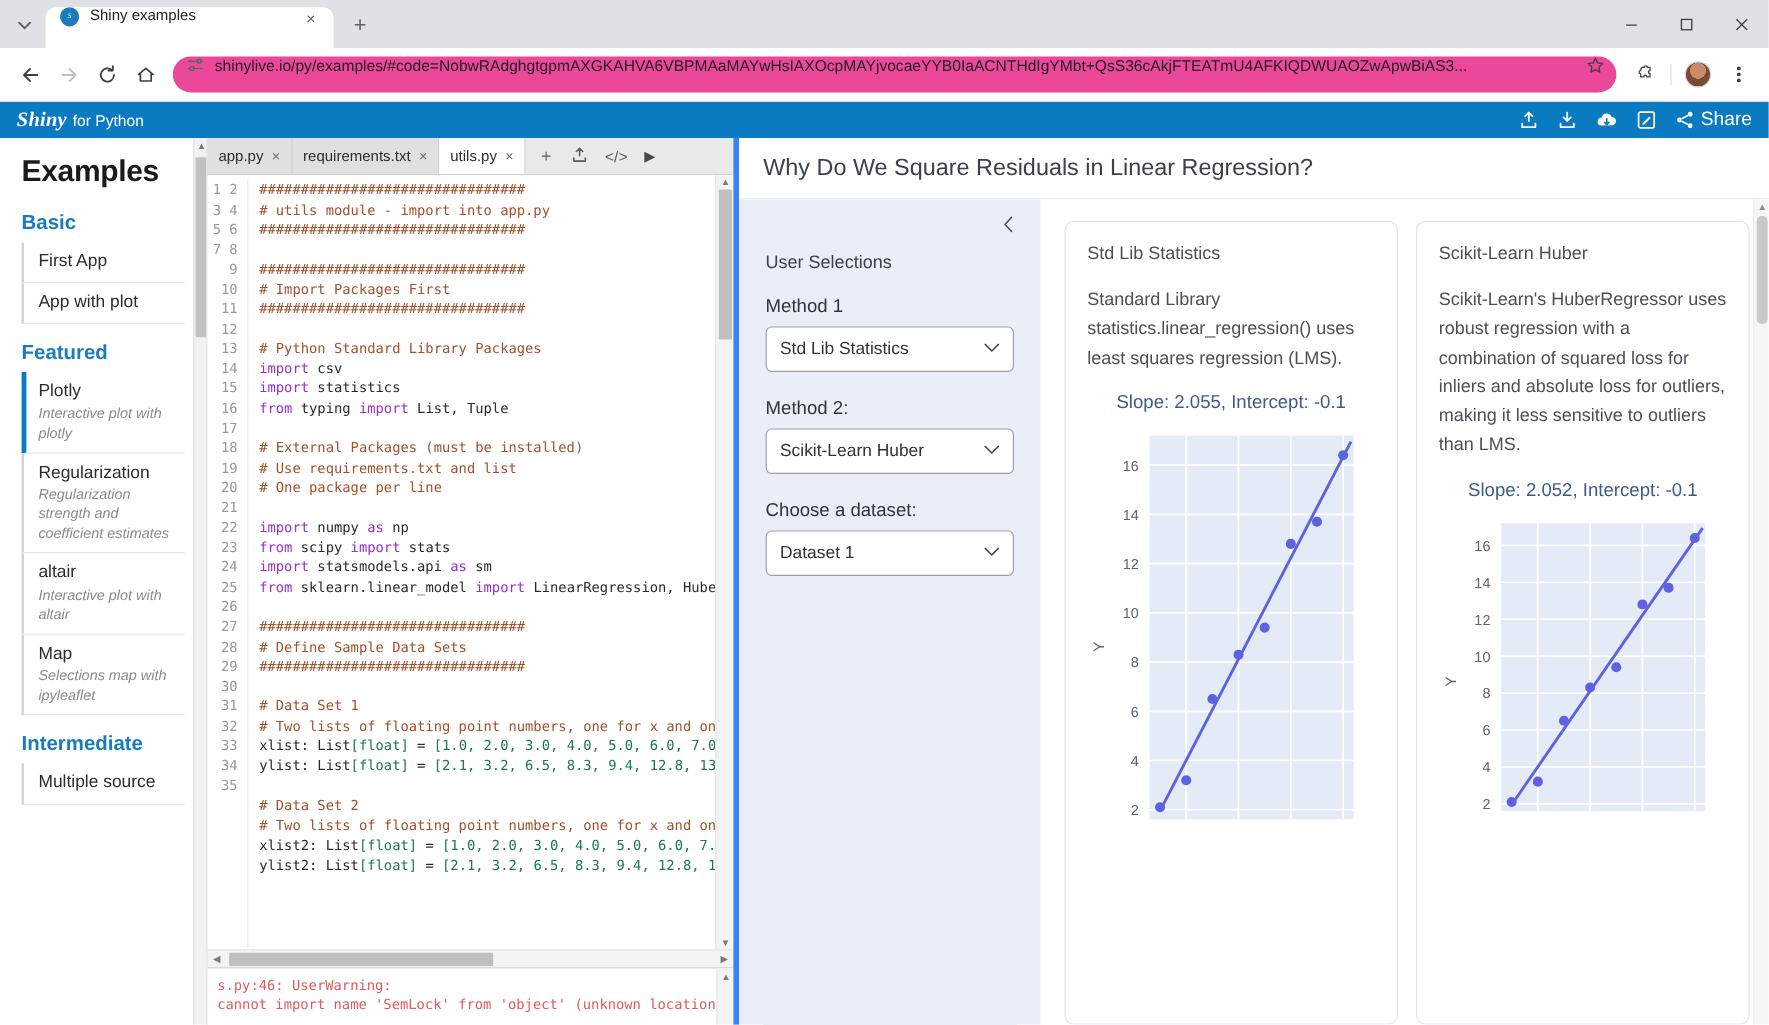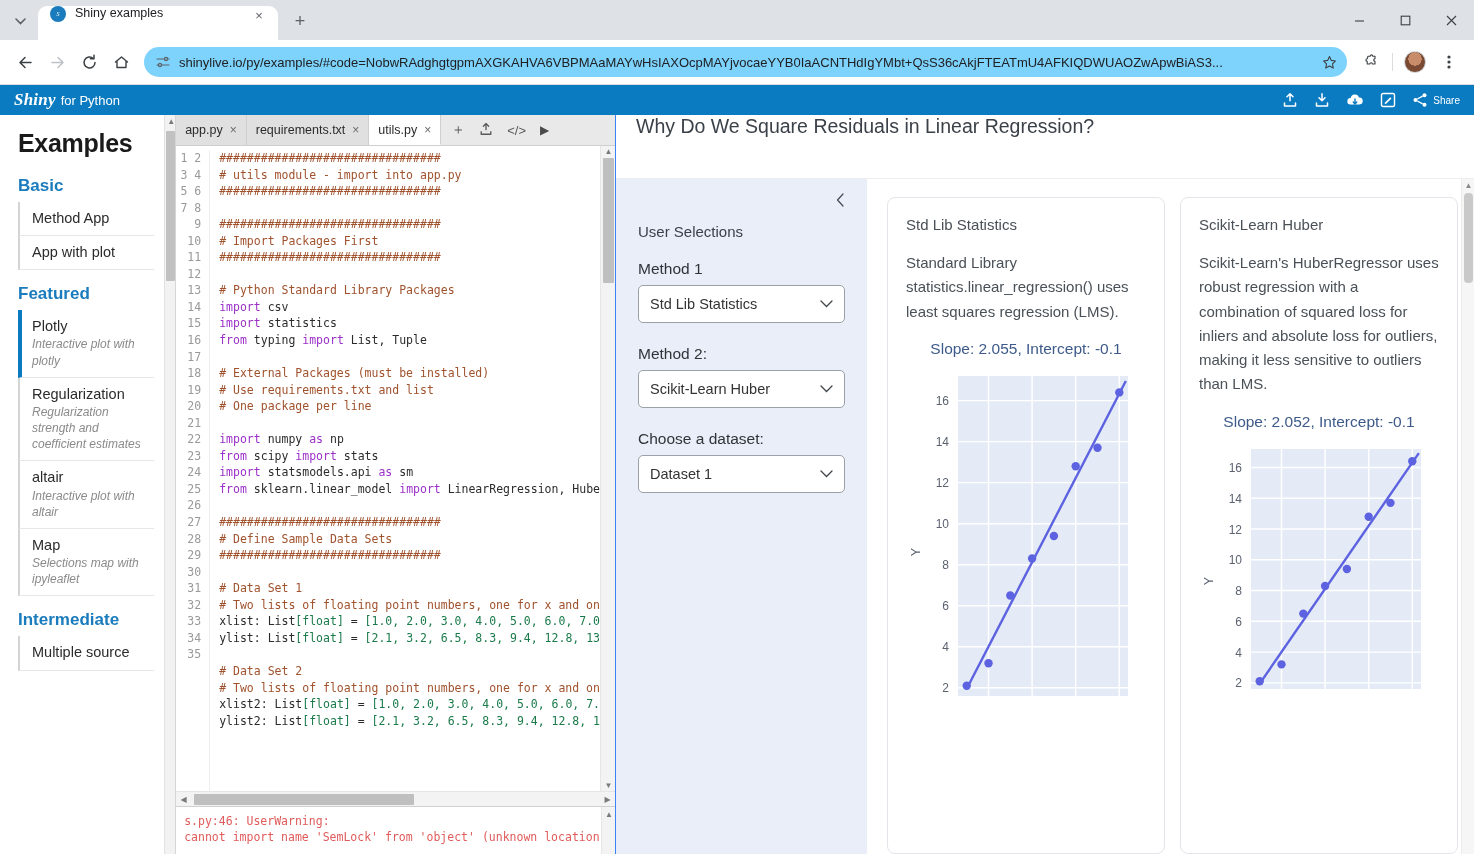--- a/index.html
+++ b/index.html
@@ -60,22 +60,22 @@
   .toolbar {
     height: 45px; background: #fff; display: flex; align-items: center;
     padding: 0 10px; gap: 2px; border-bottom: 1px solid #dadce0;
   }
   .nav-btn {
     width: 30px; height: 30px; display: flex; align-items: center;
     justify-content: center; color: #5f6368; font-size: 16px; border-radius: 50%;
   }
   .nav-btn.dim { color: #bdc1c6; }
   .omnibox {
-    flex: 1; height: 30px; background: #7dd3fc; border-radius: 16px;
-    display: flex; align-items: center; padding: 0 10px 0 12px;
+    flex: 1; height: 30px; background: #ec4899; border-radius: 16px;
+    display: flex; align-items: flex-start; padding: 0 10px 0 12px;
     gap: 9px; margin: 0 6px; min-width: 0;
   }
   .omni-url {
     flex: 1; font-size: 13px; color: #202124; white-space: nowrap;
     overflow: hidden; text-overflow: clip; min-width: 0;
   }
   .omni-ico { color: #5f6368; font-size: 13px; flex: none; display: flex; }
   .tb-right { display: flex; align-items: center; gap: 4px; }
   .tb-ico {
     width: 30px; height: 30px; display: flex; align-items: center;
@@ -98,21 +98,21 @@
   .shiny-logo {
     font-family: "Liberation Serif", serif; font-style: italic;
     font-weight: bold; font-size: 17px; letter-spacing: .2px;
   }
   .shiny-for { font-size: 13px; margin-left: 5px; }
   .shiny-tools {
     margin-left: auto; display: flex; align-items: center; gap: 16px;
   }
   .shiny-tools .ti {
     display: flex; align-items: center; gap: 5px;
-    font-size: 10px; color: #fff;
+    font-size: 16px; color: #fff;
   }
 
   .workspace { display: flex; height: 739px; }
 
   
   .ex-side {
     width: 181px; background: #fff; border-right: 1px solid #d6d6d6;
     position: relative; overflow: hidden;
   }
   .ex-inner { padding: 14px 18px 0 18px; width: 172px; }
@@ -141,21 +141,21 @@
     position: absolute; top: 16px; left: 1px; width: 9px; height: 150px;
     background: #c1c1c1; border-radius: 1px;
   }
   .ex-scroll .arrow-up {
     position: absolute; top: 2px; left: 2px; font-size: 8px; color: #7a7a7a;
   }
 
   
   .editor-col {
     width: 443px; display: flex; flex-direction: column;
-    border-right: 1px solid #3b82f6; background: #fff;
+    border-right: 5px solid #3b82f6; background: #fff;
   }
   .ed-tabs {
     height: 31px; background: #e9e9e9; display: flex; align-items: stretch;
     border-bottom: 1px solid #cfcfcf;
   }
   .ed-tab {
     display: flex; align-items: center; gap: 7px; padding: 0 9px;
     font-size: 12.5px; color: #2b2b2b; background: #e0e0e0;
     border-right: 1px solid #cfcfcf;
   }
@@ -227,21 +227,21 @@
     background: #f3f3f3; border-left: 1px solid #e6e6e6;
   }
   .console-scroll .up {
     position: absolute; top: 3px; left: 0; width: 14px; text-align: center;
     font-size: 8px; color: #7a7a7a;
   }
 
   
   .app-col { flex: 1; display: flex; flex-direction: column; background: #fff; }
   .app-title-bar {
-    height: 64px; display: flex; padding: 0 0 0 20px;
+    height: 51px; display: flex; align-items: center; padding: 0 0 0 20px;
     border-bottom: 1px solid #eceef0; background: #fff;
   }
   .app-title { font-size: 19.5px; color: #3b4148; font-weight: 400; }
 
   .app-body { flex: 1; display: flex; position: relative; overflow: hidden; }
   .app-side {
     width: 251px; background: #e9eef8; padding: 14px 22px 0 22px;
     position: relative; flex: none;
   }
   .collapse-ico {
@@ -423,21 +423,21 @@
     </div>
 
     <div class="workspace">
 
       <div class="ex-side">
         <div class="ex-inner">
           <div class="ex-title">Examples</div>
 
           <div class="ex-group">Basic</div>
           <div class="ex-item">
-            <div class="ex-item-label">Method App</div>
+            <div class="ex-item-label">First App</div>
           </div>
           <div class="ex-item">
             <div class="ex-item-label">App with plot</div>
           </div>
 
           <div class="ex-group">Featured</div>
           <div class="ex-item active">
             <div class="ex-item-label">Plotly</div>
             <div class="ex-item-desc">Interactive plot with plotly</div>
           </div>

